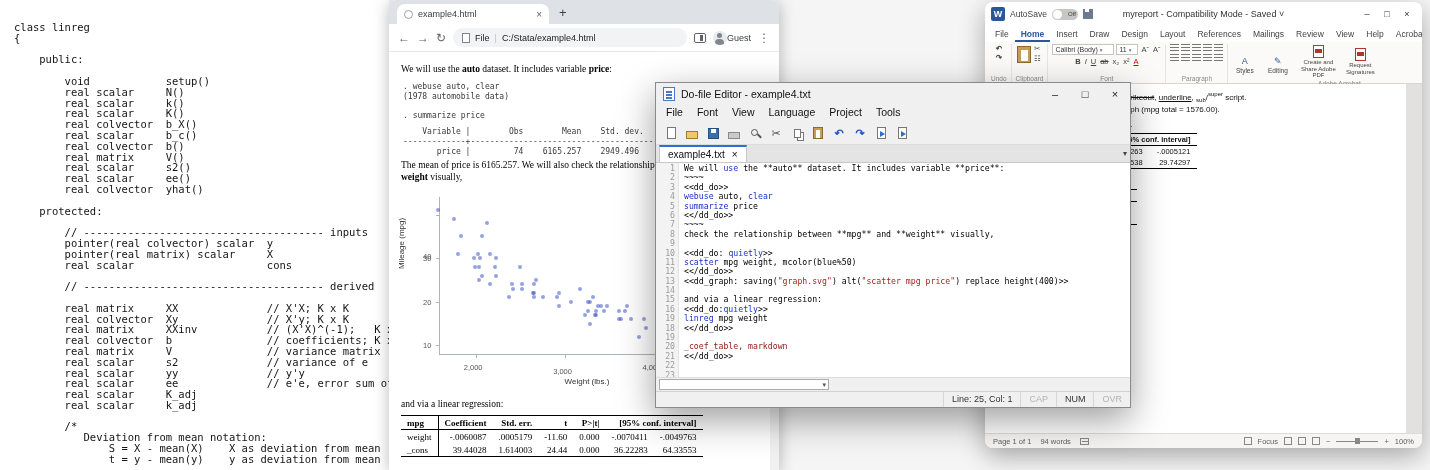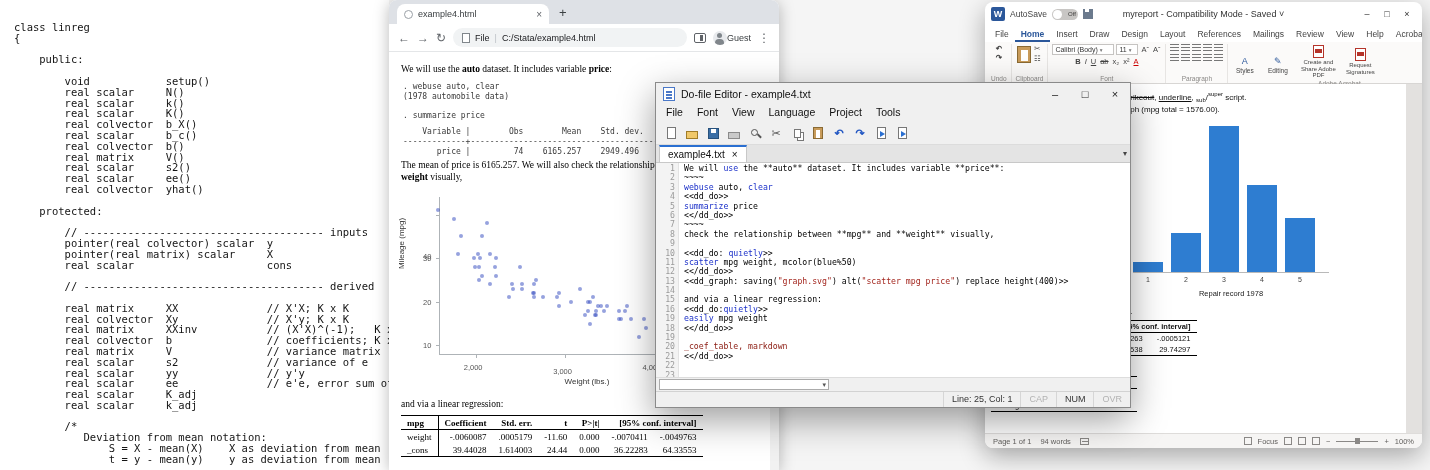--- a/index.html
+++ b/index.html
@@ -431,35 +431,35 @@
         <div>18</div>
         <div>19</div>
         <div>20</div>
         <div>21</div>
         <div>22</div>
         <div>23</div>
       </div>
     <div class="dcode" id="dcode">
         <div class="dline"><span>We will </span><span class="k">use</span><span> the **auto** dataset. It includes variable **price**:</span></div>
         <div class="dline"><span>~~~~</span></div>
+        <div class="dline"><span>&lt;&lt;dd_do&gt;&gt;</span></div>
         <div class="dline"><span class="k">webuse</span><span> auto, </span><span class="k">clear</span></div>
-        <div class="dline"><span>&lt;&lt;dd_do&gt;&gt;</span></div>
         <div class="dline"><span class="k">summarize</span><span> price</span></div>
         <div class="dline"><span>&lt;&lt;/dd_do&gt;&gt;</span></div>
         <div class="dline"><span>~~~~</span></div>
         <div class="dline"><span>check the relationship between **mpg** and **weight** visually,</span></div>
         <div class="dline">&nbsp;</div>
         <div class="dline"><span>&lt;&lt;dd_do: </span><span class="k">quietly</span><span>&gt;&gt;</span></div>
         <div class="dline"><span class="k">scatter</span><span> mpg weight, mcolor(blue%50)</span></div>
         <div class="dline"><span>&lt;&lt;/dd_do&gt;&gt;</span></div>
         <div class="dline"><span>&lt;&lt;dd_graph: saving(</span><span class="s">"graph.svg"</span><span>) alt(</span><span class="s">"scatter mpg price"</span><span>) replace height(400)&gt;&gt;</span></div>
         <div class="dline">&nbsp;</div>
         <div class="dline"><span>and via a linear regression:</span></div>
         <div class="dline"><span>&lt;&lt;dd_do:</span><span class="k">quietly</span><span>&gt;&gt;</span></div>
-        <div class="dline"><span class="k">easily</span><span> mpg weight</span></div>
+        <div class="dline"><span class="k">linreg</span><span> mpg weight</span></div>
         <div class="dline"><span>&lt;&lt;/dd_do&gt;&gt;</span></div>
         <div class="dline">&nbsp;</div>
         <div class="dline"><span class="m">_coef_table, markdown</span></div>
         <div class="dline"><span>&lt;&lt;/dd_do&gt;&gt;</span></div>
       </div>
   </div>
   <div class="dscrollrow">
     <div class="dcombo">
         <span>▾</span>
       </div>
@@ -580,35 +580,20 @@
           <span>Request Signatures</span>
         </span>
       </div>
       <span class="wgl">Adobe Acrobat</span>
     </div>
   </div>
   <div class="wdoc">
     <div class="wpage">
       <div class="wp" id="wp1a"><span>text to a paragraph. You can </span><span class="i">italicize</span><span>, </span><span class="st">strikeout</span><span>, </span><span class="u">underline</span><span>, </span><span class="subs">sub</span><span>/</span><span class="sups">super</span><span> script.</span></div>
       <div class="wp" id="wp1b">easily add Stata results to your paragraph (mpg total = 1576.00).</div>
-      <div class="whist">
-        <div class="wbars" id="wbars">
-            <div class="wbar" style="left: 0px; height: 10px; background: rgb(46, 125, 209);"></div>
-            <div class="wbar" style="left: 38px; height: 39px; background: rgb(46, 125, 209);"></div>
-            <div class="wbar" style="left: 76px; height: 146px; background: rgb(46, 125, 209);"></div>
-            <div class="wbar" style="left: 114px; height: 87px; background: rgb(46, 125, 209);"></div>
-            <div class="wbar" style="left: 152px; height: 54px; background: rgb(46, 125, 209);"></div>
-          </div>
-        <div class="wcap">Repair record 1978</div>
-      <div class="wblab" style="left: 0px;">1</div>
-          <div class="wblab" style="left: 38px;">2</div>
-          <div class="wblab" style="left: 76px;">3</div>
-          <div class="wblab" style="left: 114px;">4</div>
-          <div class="wblab" style="left: 152px;">5</div>
-        </div>
       <div class="wp" style="margin-top:5px" id="wp2">regression command into your docx file.</div>
       <table class="wtbl" id="wtbl1">
           <thead>
             <tr>
               <th class="hl">Std. err.</th>
               <th>t</th>
               <th>P&gt;|t|</th>
               <th colspan="2">[95% conf. interval]</th>
             </tr>
           </thead>

